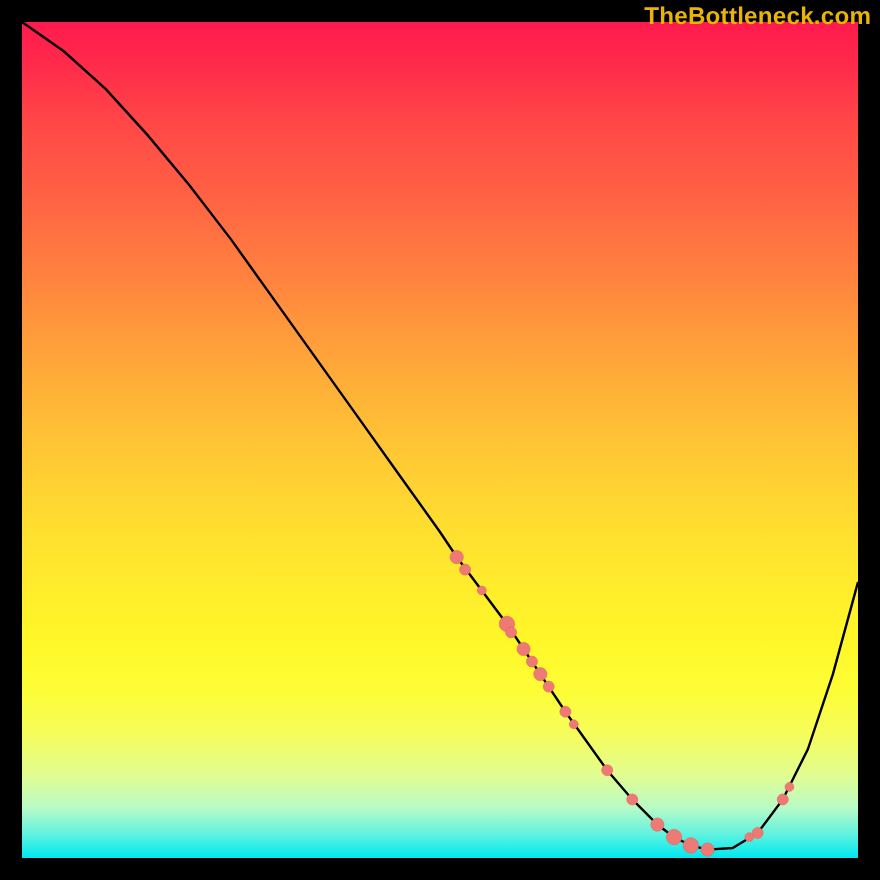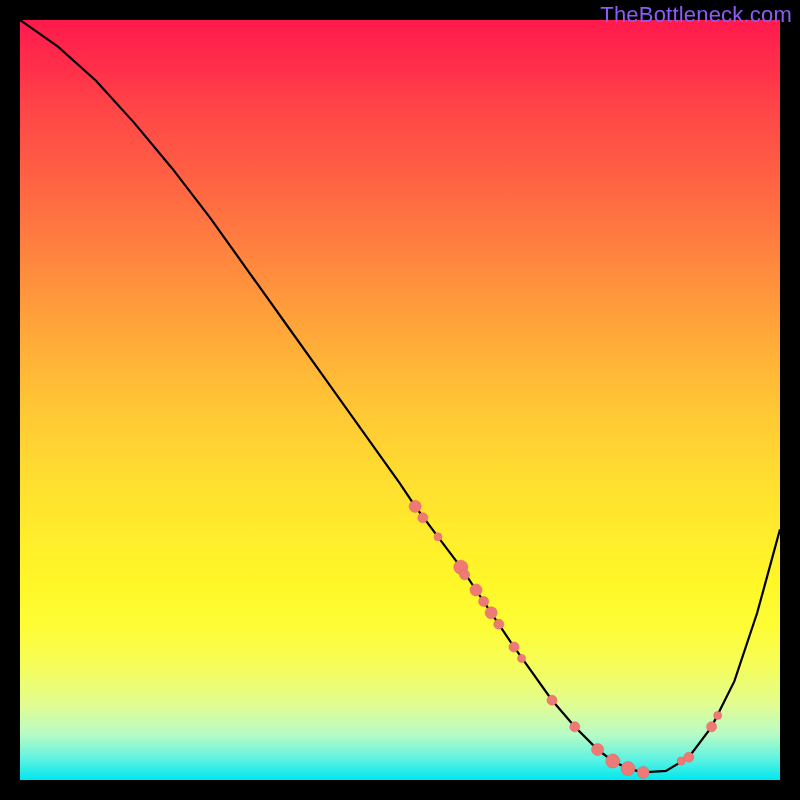--- a/index.html
+++ b/index.html
@@ -34,23 +34,23 @@
       #e2fd90 90%,
       #b8fbc6 94%,
       #65f3df 97%,
       #00e8f0 100%
     );
   }
   .watermark {
     position: absolute;
     top: 2px;
     right: 8px;
-    color: #8b5cf6;
+    color: #eab308;
     font-size: 22px;
-    font-weight: 400;
+    font-weight: 700;
     letter-spacing: 0.2px;
     z-index: 5;
   }
   svg.plot {
     position: absolute;
     left: 0;
     top: 0;
     width: 760px;
     height: 760px;
     z-index: 2;

